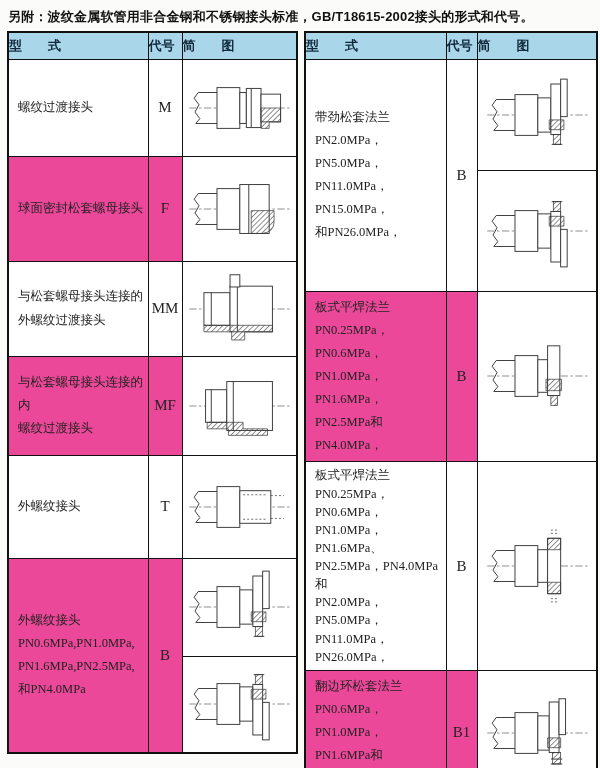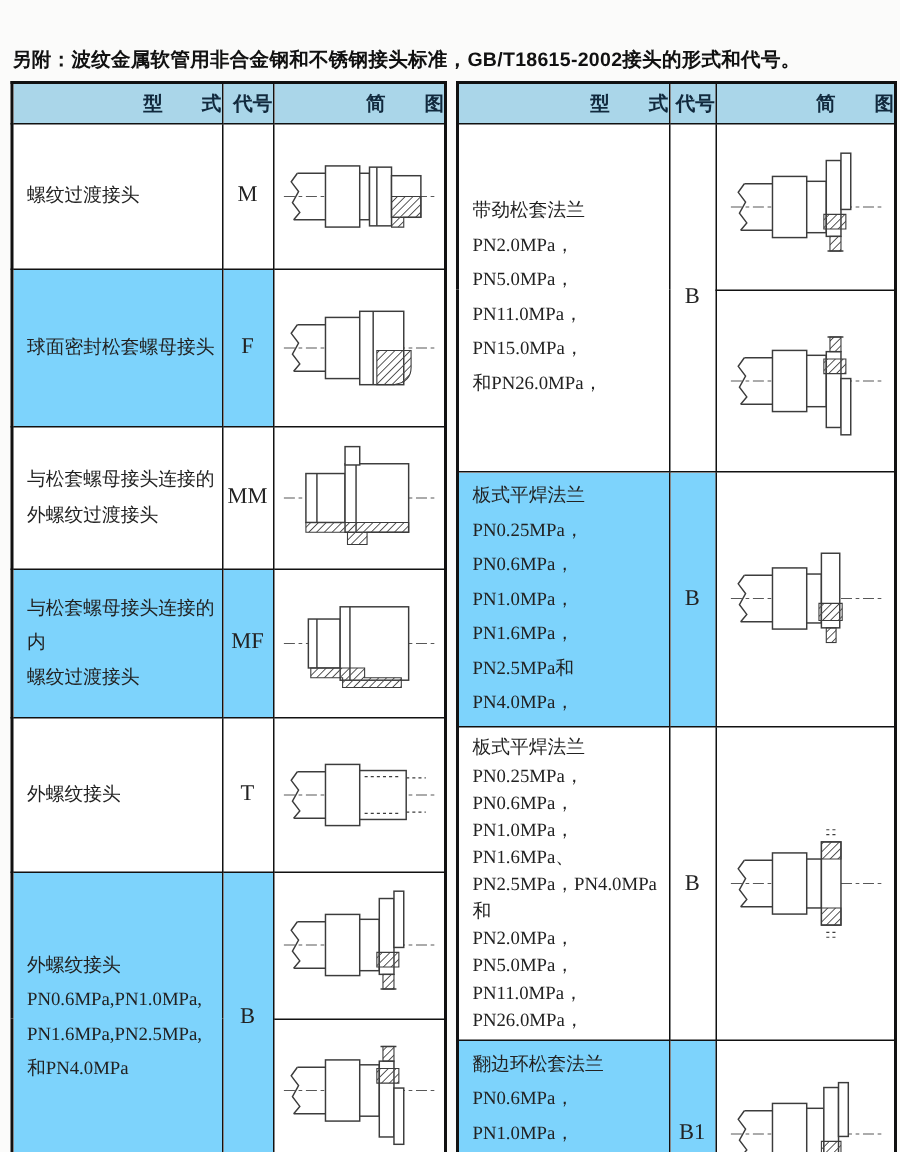--- a/index.html
+++ b/index.html
@@ -10,21 +10,20 @@
     color: #1a1a1a;
     overflow: hidden;
   }
   .page-title {
     font-size: 13px;
     font-weight: bold;
     color: #111;
     padding: 8px 8px 5px 8px;
     letter-spacing: 0.2px;
     white-space: nowrap;
-    margin-top: 23px;
   }
   .tables-wrap {
     display: flex;
     gap: 6px;
     padding: 0 7px;
     align-items: flex-start;
   }
   table {
     border-collapse: collapse;
     table-layout: fixed;
@@ -33,40 +32,40 @@
   table.left-tbl  { width: 289px; }
   table.right-tbl { width: 292px; }
   th, td { border: 1px solid #111; overflow: hidden; }
   table { border: 2px solid #111; }
   th {
     background: #aad6e9;
     font-size: 13px;
     font-weight: bold;
     color: #11293d;
     height: 27px;
-    text-align: right;
+    text-align: left;
   }
   td.type {
     font-family: "Liberation Serif", serif;
     font-size: 12.5px;
     line-height: 1.85;
     padding: 4px 4px 4px 9px;
     vertical-align: middle;
     white-space: pre-line;
     color: #222;
   }
   td.type.tight { line-height: 1.45; }
   td.code {
     font-family: "Liberation Serif", serif;
     font-size: 15px;
     text-align: center;
     vertical-align: middle;
     color: #222;
   }
-  tr.hl td.type, tr.hl td.code, td.hl { background: #7dd3fc; }
+  tr.hl td.type, tr.hl td.code, td.hl { background: #ec4899; }
   td.dcell { background: #fff; padding: 0; vertical-align: middle; }
   .diag { display: flex; align-items: center; justify-content: center; width: 100%; height: 100%; }
   svg.dsvg { width: 106px; height: 82px; }
   .ln  { fill: none; stroke: #3c3c3c; stroke-width: 1.2; }
   .bx  { fill: #fff;  stroke: #3c3c3c; stroke-width: 1.2; }
   .hz  { fill: url(#hh); stroke: #3c3c3c; stroke-width: 0.9; }
   .cl  { stroke: #3c3c3c; stroke-width: 0.7; stroke-dasharray: 9 3 3 3; }
   .dot { fill: none; stroke: #3c3c3c; stroke-width: 0.9; stroke-dasharray: 2.5 2.5; }
 </style>
 </head>

